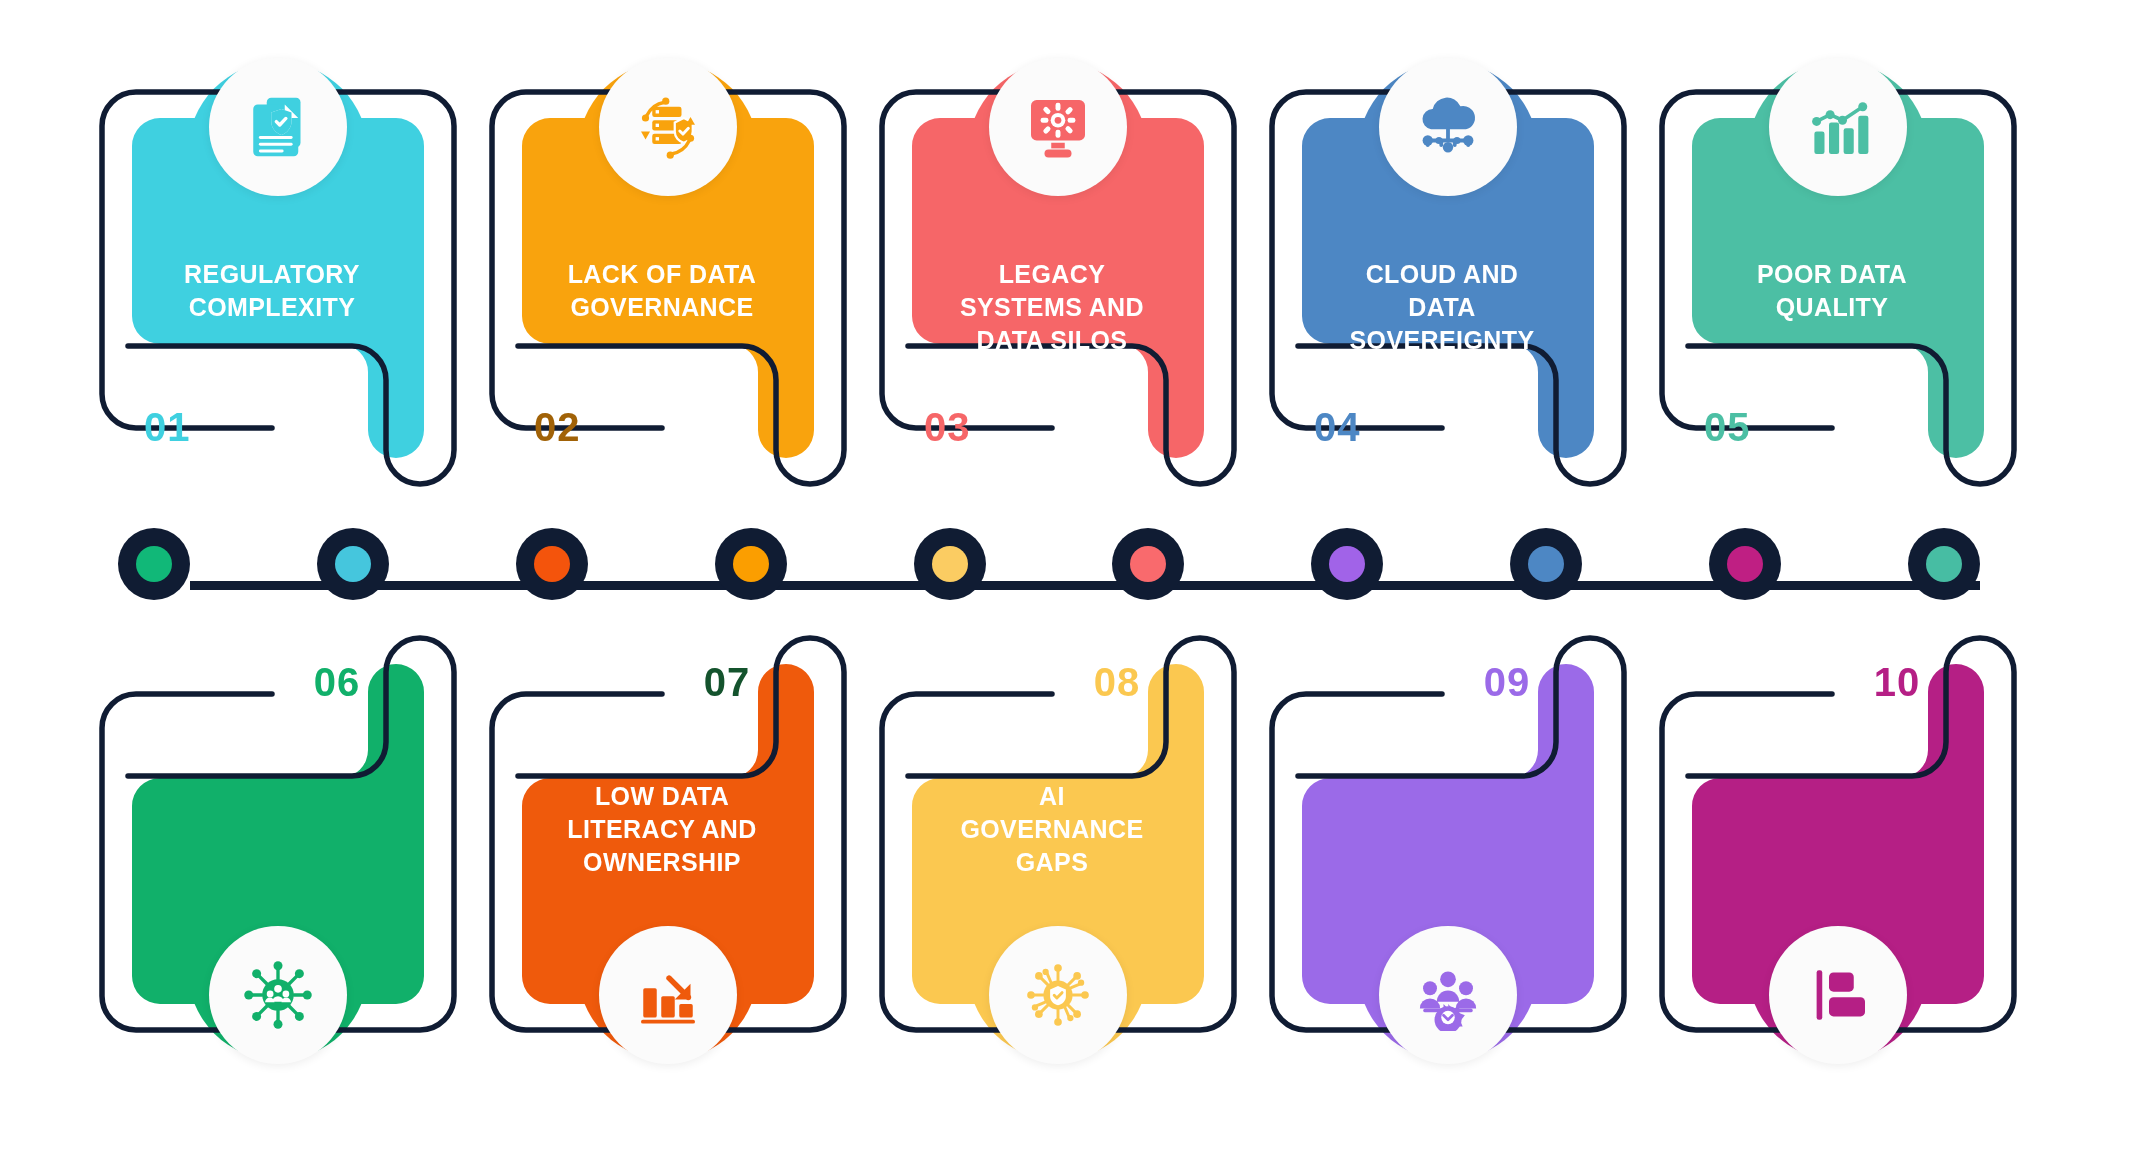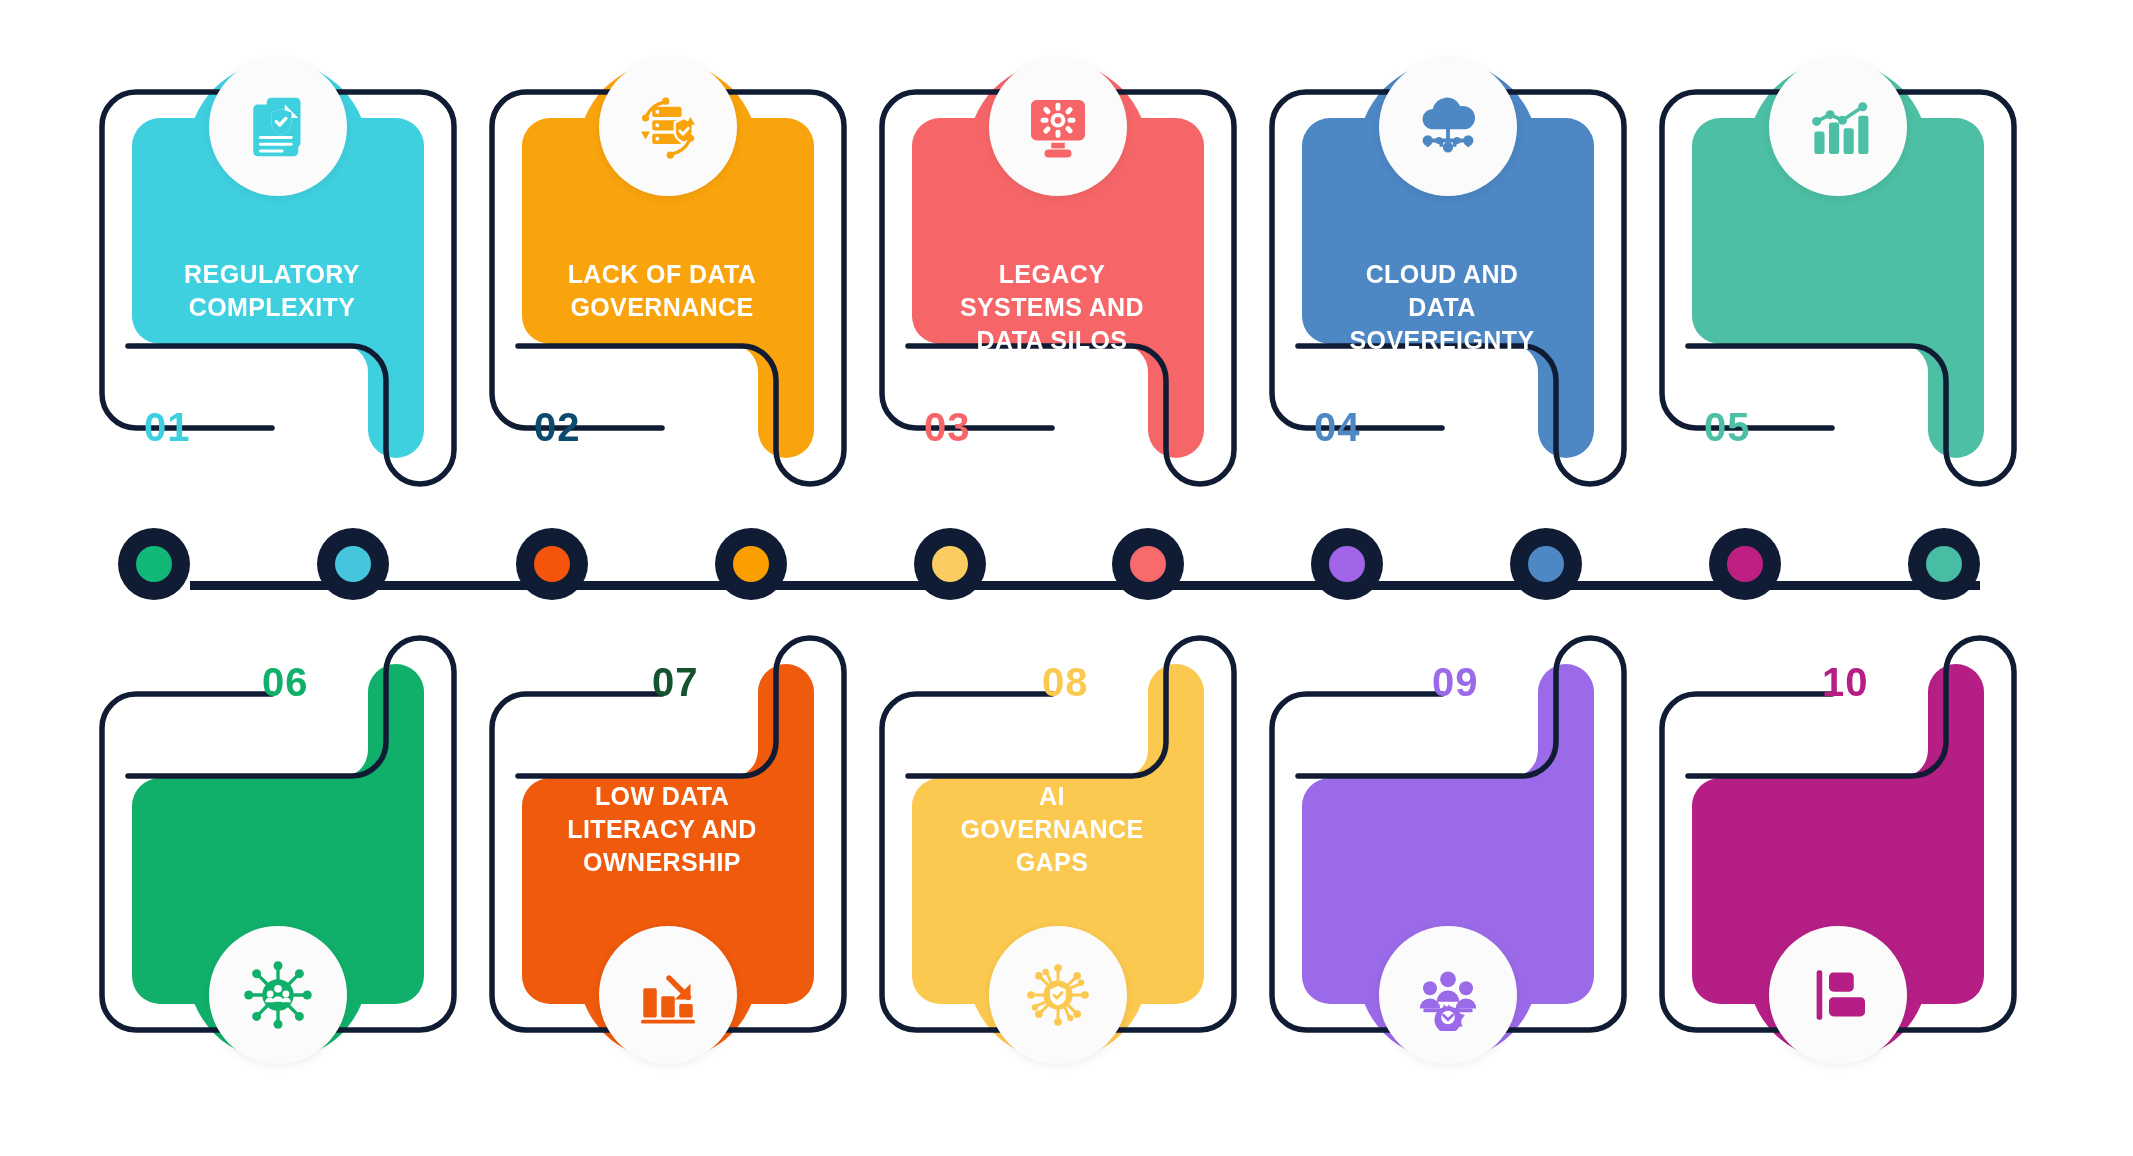--- a/index.html
+++ b/index.html
@@ -48,21 +48,21 @@
   
   .row-top{top:22px;}
   .row-top .icon-circle{top:36px;}
   .row-top .card-title{top:236px;}
   .row-top .card-num{left:56px;top:383px;width:150px;text-align:left;}
 
   
   .row-bot{top:620px;}
   .row-bot .icon-circle{top:306px;}
   .row-bot .card-title{top:160px;}
-  .row-bot .card-num{right:56px;top:40px;width:150px;text-align:left;}
+  .row-bot .card-num{right:56px;top:40px;width:150px;text-align:center;}
 
   
   #timeline{position:absolute;left:0;top:528px;width:2133px;height:110px;}
   #timeline .track{
     position:absolute;left:190px;top:53px;width:1790px;height:9px;background:#101c33;
   }
   .tl-dot{
     position:absolute;top:0;width:72px;height:72px;border-radius:50%;
     background:#101c33;display:flex;align-items:center;justify-content:center;
   }
@@ -178,21 +178,21 @@
               <circle cx="52" cy="42" r="3.2"></circle>
       <circle cx="30" cy="9" r="3.2"></circle>
               <circle cx="34" cy="57" r="3.2"></circle>
       <path d="M8 36l4 7 4-7z"></path>
               <path d="M56 30l-4-7-4 7z"></path>
     </svg>
           </span>
      </div>
      <div class="card-title">LACK OF DATA
 GOVERNANCE</div>
-     <div class="card-num" style="color:#0c4a6e">02</div>
+     <div class="card-num" style="color:#a16207">02</div>
       </div>
       <div class="card row-top" style="left: 868px;">
     <svg class="shape" viewBox="0 0 380 480">
       <g>
         <path d="M 100 130 A 90 90 0 0 1 280 130 Z" fill="#f66668"></path>
         <path d="M 72 96
           L 308 96
           A 28 28 0 0 1 336 124
           L 336 408
           A 28 28 0 0 1 308 436
@@ -343,20 +343,22 @@
       <rect x="37" y="33" width="9" height="23" rx="2"></rect>
       <rect x="50" y="22" width="9" height="34" rx="2"></rect>
       <path d="M13 27l12-6 11 5 18-12" stroke="currentColor" stroke-width="3.2" fill="none" stroke-linecap="round" stroke-linejoin="round"></path>
       <circle cx="13" cy="27" r="4"></circle>
               <circle cx="25" cy="21" r="4"></circle>
       <circle cx="36" cy="26" r="4"></circle>
               <circle cx="54" cy="14" r="4"></circle>
     </svg>
           </span>
      </div>
+     <div class="card-title">POOR DATA
+QUALITY</div>
      <div class="card-num" style="color:#4cbfa4">05</div>
       </div>
     </div>
   <div id="timeline">
     <div class="track"></div>
   <div class="tl-dot" style="left: 118px;">
         <span class="inner" style="background:#11b878"></span>
       </div>
       <div class="tl-dot" style="left: 316.889px;">
         <span class="inner" style="background:#45c6dd"></span>

